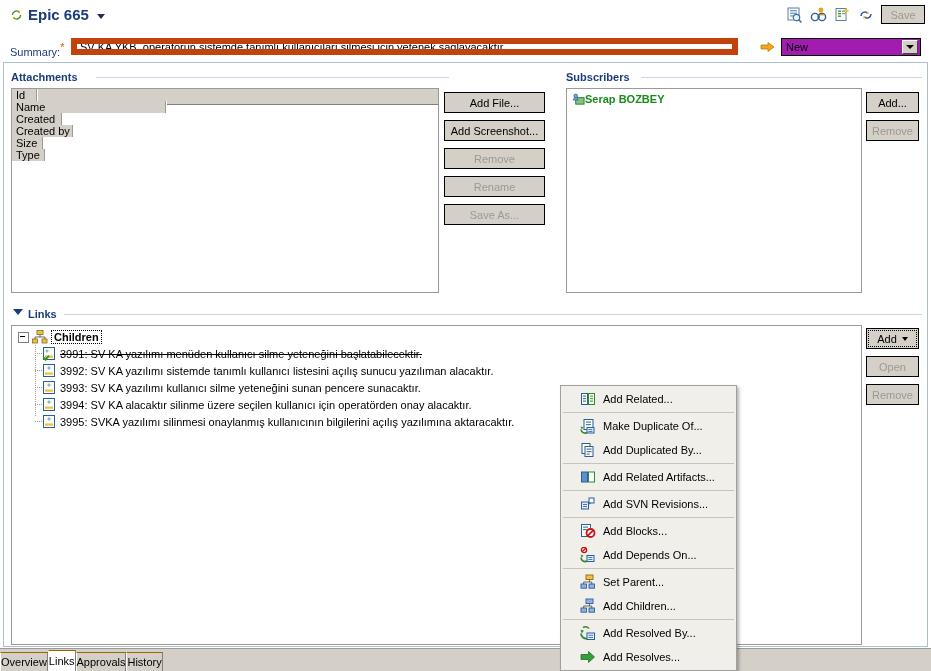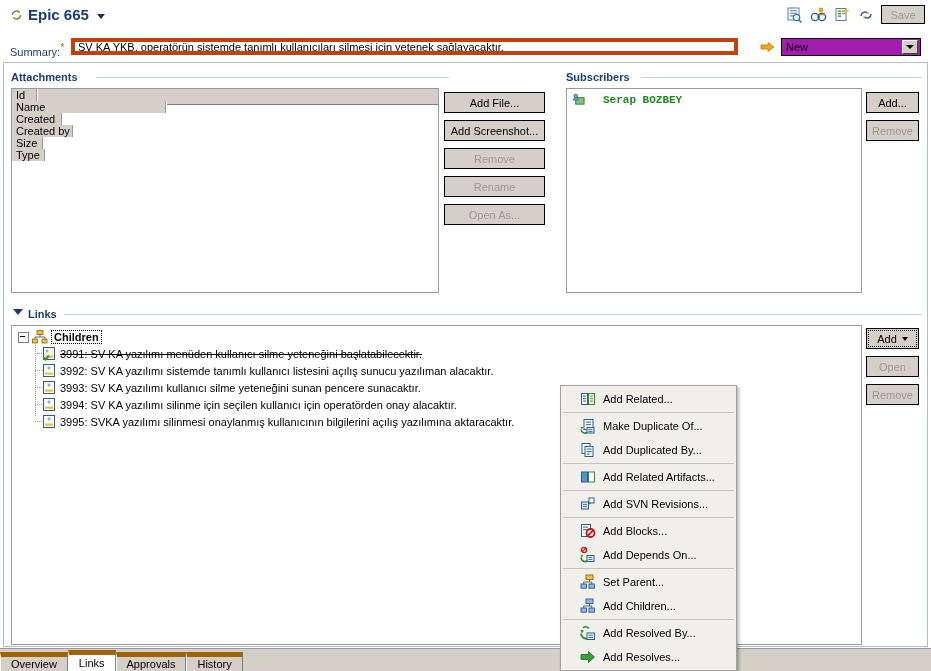--- a/index.html
+++ b/index.html
@@ -60,21 +60,21 @@
   .summary-label {
     position: absolute; left: 10px; top: 3px;
     color: #1a3c7a; font-size: 11px;
   }
   .summary-star {
     color: #d06000; font-size: 11px; vertical-align: super;
   }
   .summary-input {
     position: absolute; left: 71px; top: 0px;
     width: 667px; height: 17px;
-    border: 4px solid #c2410c;
+    border: 6px solid #c2410c;
     background: #ffffff;
     font-family: "Liberation Sans", sans-serif;
     font-size: 11px; color: #000;
     padding: 0 3px; box-sizing: border-box;
     outline: none;
   }
   .arrow-ico {
     position: absolute; left: 760px; top: 3px;
     width: 16px; height: 12px;
   }
@@ -160,23 +160,22 @@
 
   
   .sub-panel {
     position: absolute; left: 566px; top: 88px;
     width: 296px; height: 205px;
     border: 1px solid #9a9a9a;
     background: #ffffff;
     box-sizing: border-box;
   }
   .sub-item {
-    display: flex; align-items: center; gap: 18px;
+    display: flex; align-items: flex-start; gap: 0;
     padding: 4px 0 0 5px;
-    font-family: Liberation Mono, monospace;
   }
   .sub-name {
     font-size: 11px; font-weight: bold; color: #1a8a1a;
   }
   .sub-buttons {
     position: absolute; left: 866px; top: 92px;
     display: flex; flex-direction: column; gap: 7px;
   }
   .btn-sm {
     width: 53px; height: 21px;
@@ -276,27 +275,27 @@
   .ctx-sep { height: 1px; background: #c6c3bc; margin: 1px 2px; }
 
   
   .tabs {
     position: absolute; left: 0; bottom: 0; width: 931px; height: 22px;
     background: #d4d0c8;
     border-top: 1px solid #9a9a9a;
     display: flex; align-items: flex-end;
   }
   .tab {
-    height: 19px; padding: 0 10px;
+    height: 19px; padding: 0 0;
     display: flex; align-items: center;
     font-size: 11px; color: #000;
     background: #d4d0c8;
     border-left: 1px solid #ffffff;
     border-right: 1px solid #808080;
-    border-top: 5px solid #a16207;
+    border-top: 1px solid #a16207;
     box-sizing: border-box;
   }
   .tab.active {
     background: #ffffff;
     height: 21px;
     font-weight: normal;
   }
 </style>
 </head>
 <body>
@@ -379,21 +378,21 @@
       <div class="att-th" style="width:34px;">Type</div>
       <div class="att-th last" style="flex:1;"></div>
     </div>
   </div>
 
   <div class="att-buttons">
     <div class="btn">Add File...</div>
     <div class="btn">Add Screenshot...</div>
     <div class="btn disabled">Remove</div>
     <div class="btn disabled">Rename</div>
-    <div class="btn disabled">Open As...</div>
+    <div class="btn disabled">Save As...</div>
   </div>
 
   <div class="sect-title" style="left:566px; top:71px;">Subscribers</div>
   <div class="sect-rule" style="left:641px; top:77px; width:281px;"></div>
 
   <div class="sub-panel">
     <div class="sub-item">
       <svg width="13" height="13" viewBox="0 0 14 14">
         <rect x="4" y="5" width="9" height="7" fill="#7fc47f" stroke="#2f7a2f"></rect>
         <circle cx="4" cy="3.2" r="2" fill="#7aa8d8" stroke="#2a5d9e" stroke-width="0.8"></circle>
@@ -458,21 +457,21 @@
         <span class="row-text">3993: SV KA yazılımı kullanıcı silme yeteneğini sunan pencere sunacaktır.</span>
       </div>
 
       <div class="tree-row">
         <span class="hline"></span>
         <svg width="14" height="14" viewBox="0 0 14 14">
           <rect x="1.5" y="0.5" width="11" height="12" fill="#fdfdf0" stroke="#2a5d9e"></rect>
           <rect x="3" y="8.5" width="8" height="2.2" fill="#f0c040"></rect>
           <path d="M7 1.6l.8 1.8 1.9.5-1.9.6L7 6.4l-.8-1.9-1.9-.6 1.9-.5z" fill="#6fa8dc"></path>
         </svg>
-        <span class="row-text">3994: SV KA yazılımı silinme için seçilen kullanıcı için operatörden onay alacaktır.</span>
+        <span class="row-text">3994: SV KA alacaktır silinme üzere seçilen kullanıcı için operatörden onay alacaktır.</span>
       </div>
 
       <div class="tree-row">
         <span class="hline"></span>
         <svg width="14" height="14" viewBox="0 0 14 14">
           <rect x="1.5" y="0.5" width="11" height="12" fill="#fdfdf0" stroke="#2a5d9e"></rect>
           <rect x="3" y="8.5" width="8" height="2.2" fill="#f0c040"></rect>
           <path d="M7 1.6l.8 1.8 1.9.5-1.9.6L7 6.4l-.8-1.9-1.9-.6 1.9-.5z" fill="#6fa8dc"></path>
         </svg>
         <span class="row-text">3995: SVKA yazılımı silinmesi onaylanmış kullanıcının bilgilerini açılış yazılımına aktaracaktır.</span>

